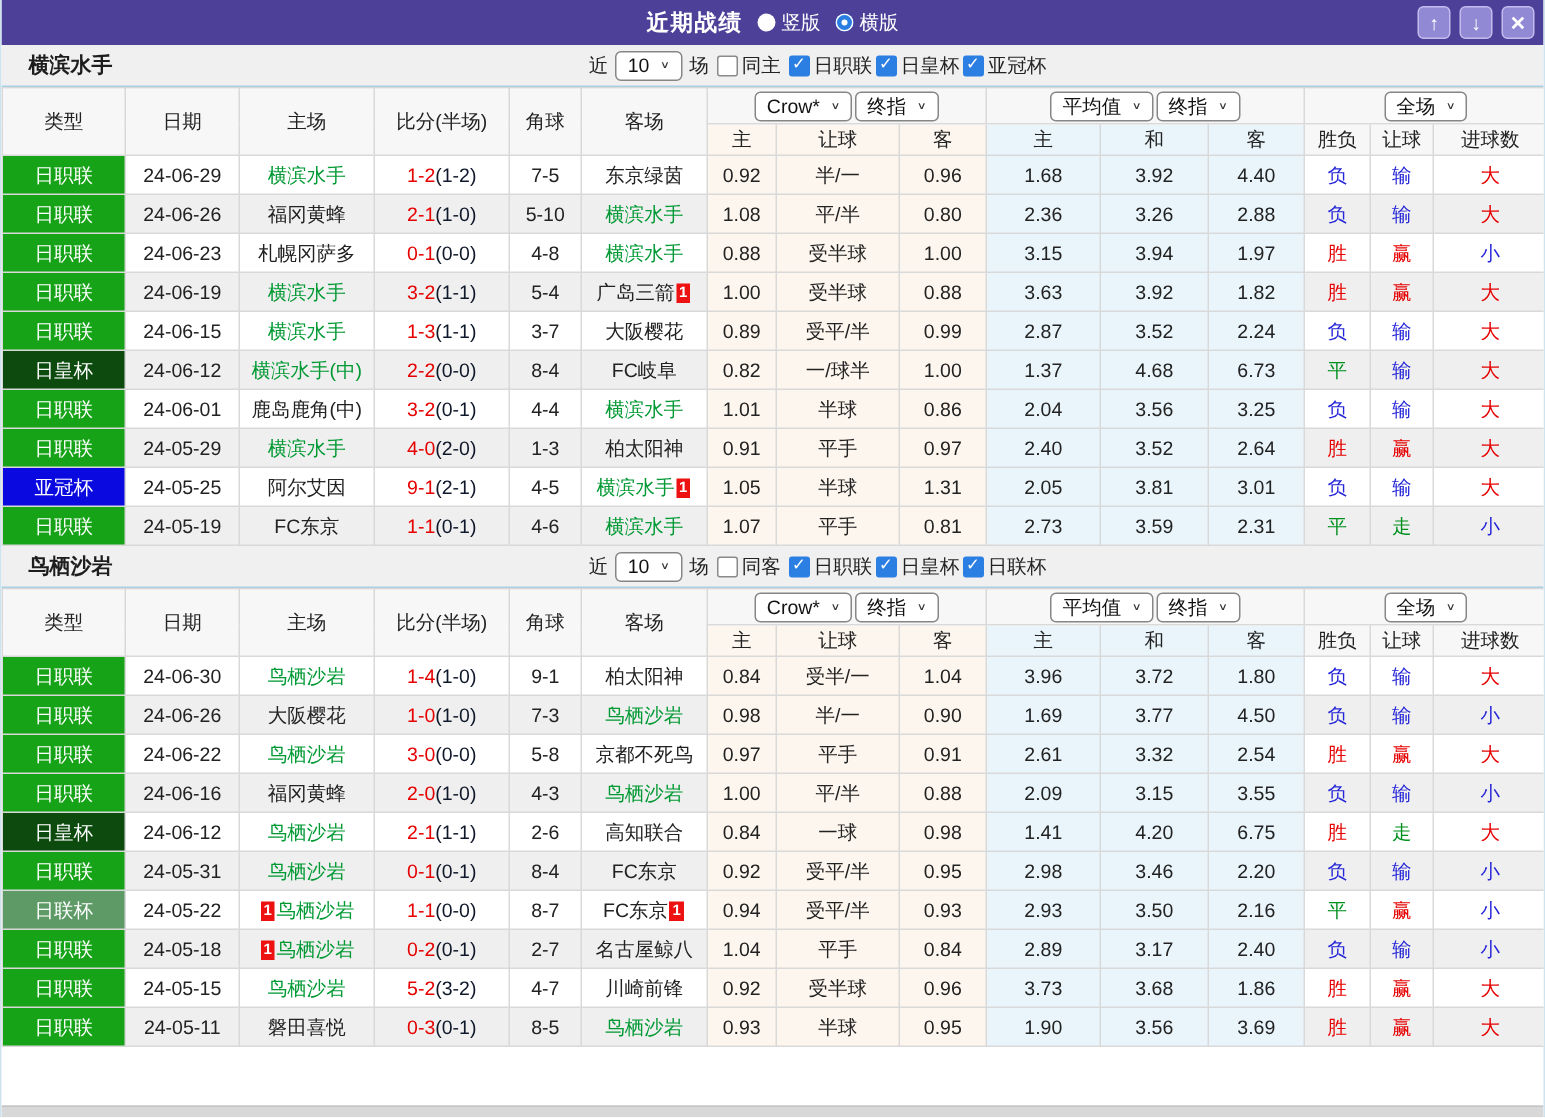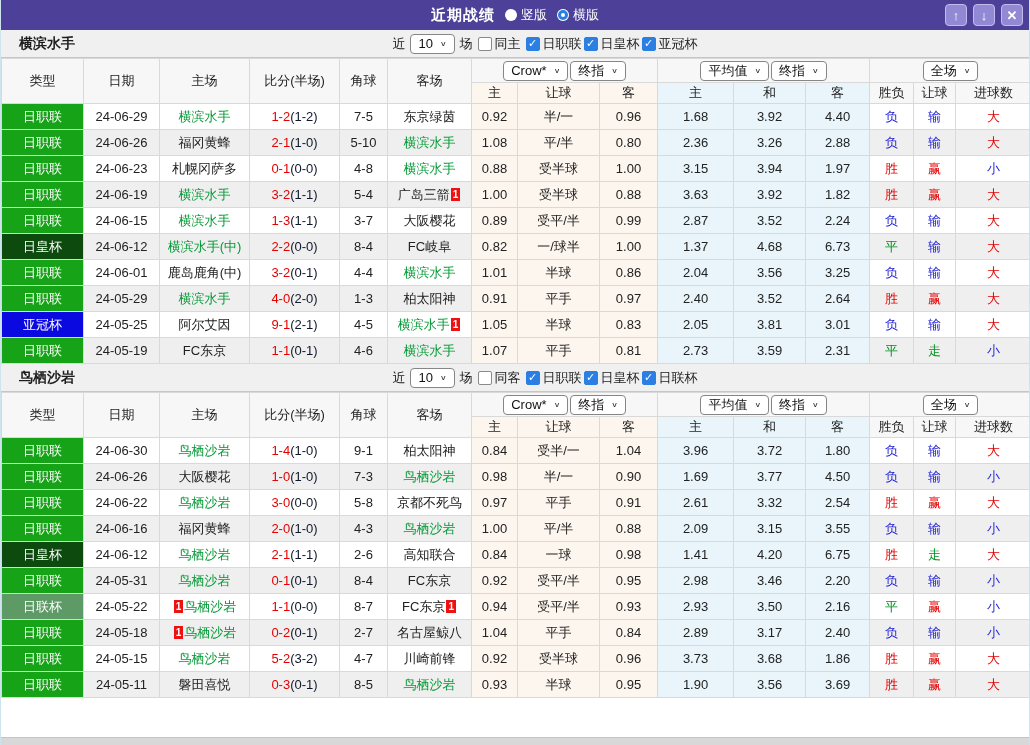--- a/index.html
+++ b/index.html
@@ -321,21 +321,21 @@
             </tr>
             <tr class="odd">
               <td class="type-cell" style="background: rgb(10, 10, 224);">亚冠杯</td>
               <td>24-05-25</td>
               <td><span>阿尔艾因</span></td>
               <td><span class="score-main">9-1</span><span class="score-half">(2-1)</span></td>
               <td>4-5</td>
               <td><span class="hl">横滨水手</span><span class="badge">1</span></td>
               <td class="col-crow">1.05</td>
               <td class="col-crow">半球</td>
-              <td class="col-crow">0.83</td>
+              <td class="col-crow">1.31</td>
               <td class="col-avg">2.05</td>
               <td class="col-avg">3.81</td>
               <td class="col-avg">3.01</td>
               <td><span class="res-b">负</span></td>
               <td><span class="res-b">输</span></td>
               <td><span class="res-r">大</span></td>
             </tr>
             <tr class="even">
               <td class="type-cell" style="background: rgb(23, 163, 23);">日职联</td>
               <td>24-05-19</td>

